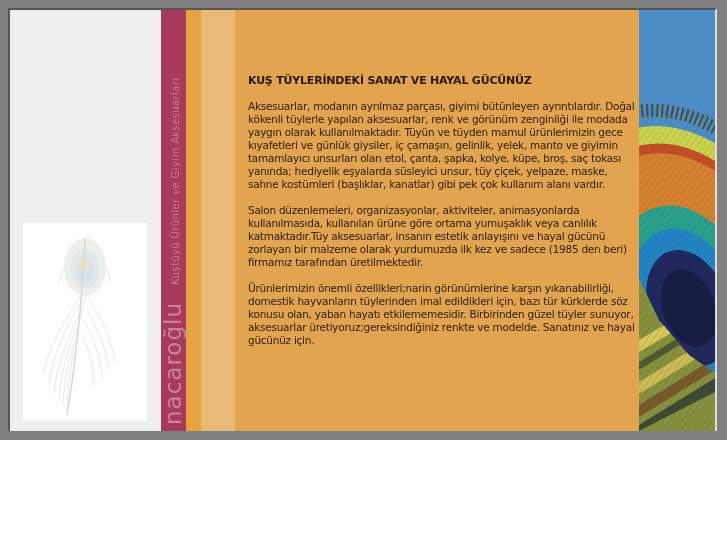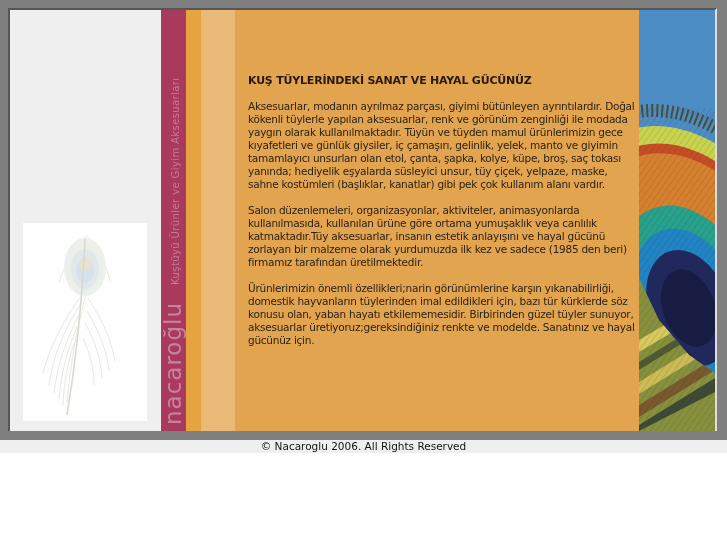--- a/index.html
+++ b/index.html
@@ -147,17 +147,14 @@
               <path d="M0,415 L76,368 L76,382 L0,421 Z" fill="#3f4a36"></path>
             </g>
             <rect y="98" width="76" height="323" fill="url(#hatch)"></rect>
           </g>
         </svg>
       </div>
 
     </div>
   </div>
 
-  <div class="footer-strip">
-    <span>© Nacaroglu 2006. All Rights Reserved</span>
-  </div>
   <div class="white-rest"></div>
 </div>
 
 </body></html>

